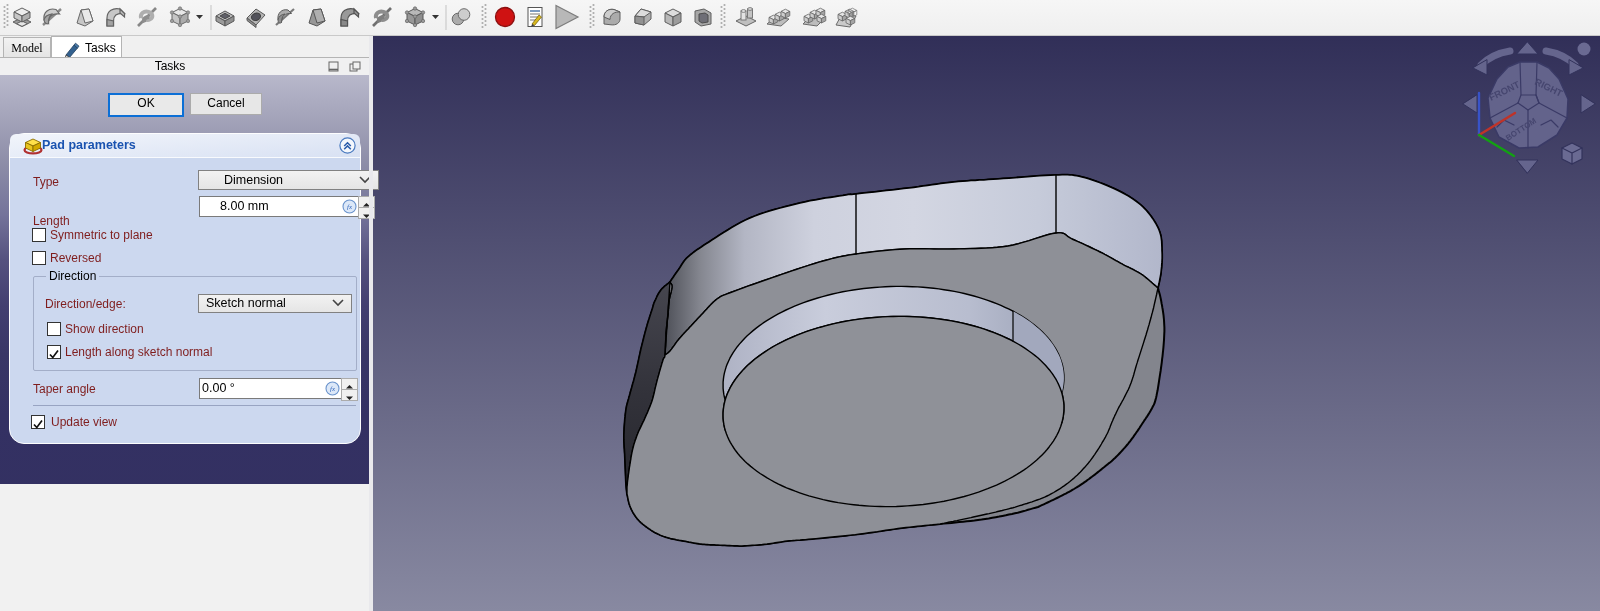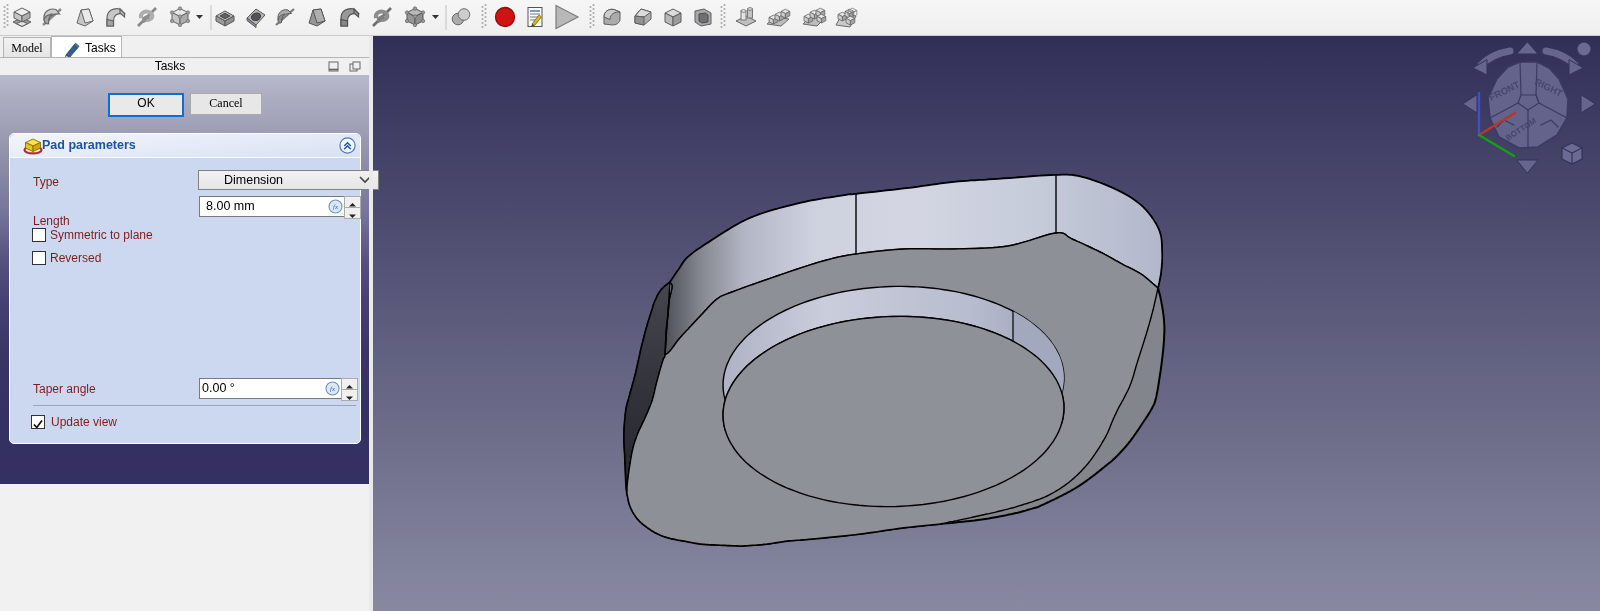--- a/index.html
+++ b/index.html
@@ -18,23 +18,23 @@
   #panel{position:absolute;left:0;top:75px;width:369px;height:409px;
     background:linear-gradient(#b8b8cb 0px,#a5a5bb 40px,#8c8ca7 90px,#74739a 140px,
       #55527f 185px,#433f70 230px,#393666 280px,#343163 340px,#323060 536px);}
   #splitter{position:absolute;left:369px;top:36px;width:4px;height:575px;background:#e9e9ec;}
   #viewport{position:absolute;left:373px;top:36px;width:1227px;height:575px;
     background:linear-gradient(#312f58,#8889a1);}
   .btn{position:absolute;font-size:12px;text-align:center;color:#000;}
   #btn-ok{left:108px;top:18px;width:72px;height:20px;background:#e9e9e9;
     border:2px solid #0c6fd6;line-height:16px;}
   #btn-cancel{left:190px;top:18px;width:70px;height:20px;background:#e7e7e7;
-    border:1px solid #ababab;line-height:18px;font-family:Liberation Serif, serif;}
+    border:1px solid #ababab;line-height:18px;}
   #padbox{position:absolute;left:9px;top:58px;width:350px;height:309px;
-    border:1px solid #fdfdfe;border-radius:5px;background:#ccd8ef;}
+    border:1px solid #fdfdfe;border-radius:15px;background:#ccd8ef;}
   #padhdr{position:absolute;left:0;top:0;width:350px;height:23px;border-radius:6px 6px 0 0;
     background:linear-gradient(175deg,#f2f5fb,#d8e1f3);border-bottom:1px solid #f8fafd;}
   #padhdr span{position:absolute;left:32px;top:4px;font-size:12.5px;font-weight:bold;color:#1a53b0;}
   .lbl{position:absolute;font-size:12px;color:#7f1d1d;}
   .combo{position:absolute;background:linear-gradient(#f2f2f2,#e5e5e5);
     border:1px solid #818181;font-size:12.5px;color:#000;}
   .spin{position:absolute;background:#ffffff;border:1px solid #7a7a7a;font-size:12.5px;color:#000;}
   .cb{position:absolute;width:12px;height:12px;background:#fff;border:1px solid #333;}
   #grpbox{position:absolute;left:23px;top:142px;width:322px;height:93px;
     border:1px solid #a3aec8;border-radius:2px;}
@@ -362,37 +362,50 @@
           <svg width="17" height="17" style="position:absolute;right:4px;top:3px">
 <circle cx="8.5" cy="8.5" r="7.6" fill="#f4f7fc" stroke="#4a7abf" stroke-width="1.2"></circle>
 <path d="M5.2,9 L8.5,5.7 L11.8,9 M5.2,12.2 L8.5,8.9 L11.8,12.2" fill="none" stroke="#2a5caa" stroke-width="1.5"></path>
 </svg>
         </div>
       <div class="lbl" style="left:23px;top:41px">Type</div>
       <div class="combo" style="left:188px;top:36px;width:154px;height:18px;line-height:18px;padding-left:25px">Dimension<svg width="12" height="8" style="position:absolute;right:7px;top:5px">
 <path d="M1,1 L6,6 L11,1" fill="none" stroke="#444" stroke-width="1.6"></path>
 </svg></div>
       <div class="lbl" style="left:23px;top:80px">Length</div>
-      <div class="spin" style="left:189px;top:62px;width:154px;height:19px;line-height:19px;padding-left:6px">8.00 mm<span style="position:absolute;right:17px;top:2px;width:15px;height:15px">
+      <div class="spin" style="left:189px;top:62px;width:154px;height:19px;line-height:19px;padding-left:20px">8.00 mm<span style="position:absolute;right:17px;top:2px;width:15px;height:15px">
 <svg width="15" height="15">
               <circle cx="7.5" cy="7.5" r="6.5" fill="#dce8f8" stroke="#6a93cc" stroke-width="1.1"></circle>
 <text x="7.5" y="10" font-size="7" font-style="italic" fill="#3366bb" text-anchor="middle" font-family="Liberation Serif,serif">fx</text>
             </svg></span>
 <span style="position:absolute;right:-1px;top:-1px;width:15px;height:10px;background:#f0f0f0;border:1px solid #ababab">
 <svg width="15" height="10">
               <path d="M4,6.5 L7.5,3 L11,6.5 Z" fill="#222"></path>
             </svg></span>
 <span style="position:absolute;right:-1px;top:10px;width:15px;height:10px;background:#f0f0f0;border:1px solid #ababab">
 <svg width="15" height="10">
               <path d="M4,3.5 L7.5,7 L11,3.5 Z" fill="#222"></path>
             </svg></span></div>
       <div class="cb" style="left:22px;top:94px"></div>
       <div class="lbl" style="left:40px;top:94px">Symmetric to plane</div>
       <div class="cb" style="left:22px;top:117px"></div>
       <div class="lbl" style="left:40px;top:117px">Reversed</div>
+      <div id="grpbox">
+          <span>Direction</span>
+        <div class="lbl" style="left:11px;top:20px">Direction/edge:</div>
+        <div class="combo" style="left:164px;top:17px;width:145px;height:17px;line-height:17px;padding-left:7px">Sketch normal<svg width="12" height="8" style="position:absolute;right:7px;top:4px">
+<path d="M1,1 L6,6 L11,1" fill="none" stroke="#444" stroke-width="1.6"></path>
+</svg></div>
+        <div class="cb" style="left:13px;top:45px"></div>
+        <div class="lbl" style="left:31px;top:45px">Show direction</div>
+        <div class="cb" style="left:13px;top:68px"><svg width="12" height="12">
+              <path d="M2,6.5 L4.8,9.5 L10,2.5" fill="none" stroke="#111" stroke-width="1.7"></path>
+            </svg></div>
+        <div class="lbl" style="left:31px;top:68px">Length along sketch normal</div>
+      </div>
       <div class="lbl" style="left:23px;top:248px">Taper angle</div>
       <div class="spin" style="left:189px;top:244px;width:155px;height:19px;line-height:19px;padding-left:2px">0.00 °<span style="position:absolute;right:17px;top:2px;width:15px;height:15px">
 <svg width="15" height="15">
               <circle cx="7.5" cy="7.5" r="6.5" fill="#dce8f8" stroke="#6a93cc" stroke-width="1.1"></circle>
 <text x="7.5" y="10" font-size="7" font-style="italic" fill="#3366bb" text-anchor="middle" font-family="Liberation Serif,serif">fx</text>
             </svg></span>
 <span style="position:absolute;right:-1px;top:-1px;width:15px;height:10px;background:#f0f0f0;border:1px solid #ababab">
 <svg width="15" height="10">
               <path d="M4,6.5 L7.5,3 L11,6.5 Z" fill="#222"></path>
             </svg></span>

